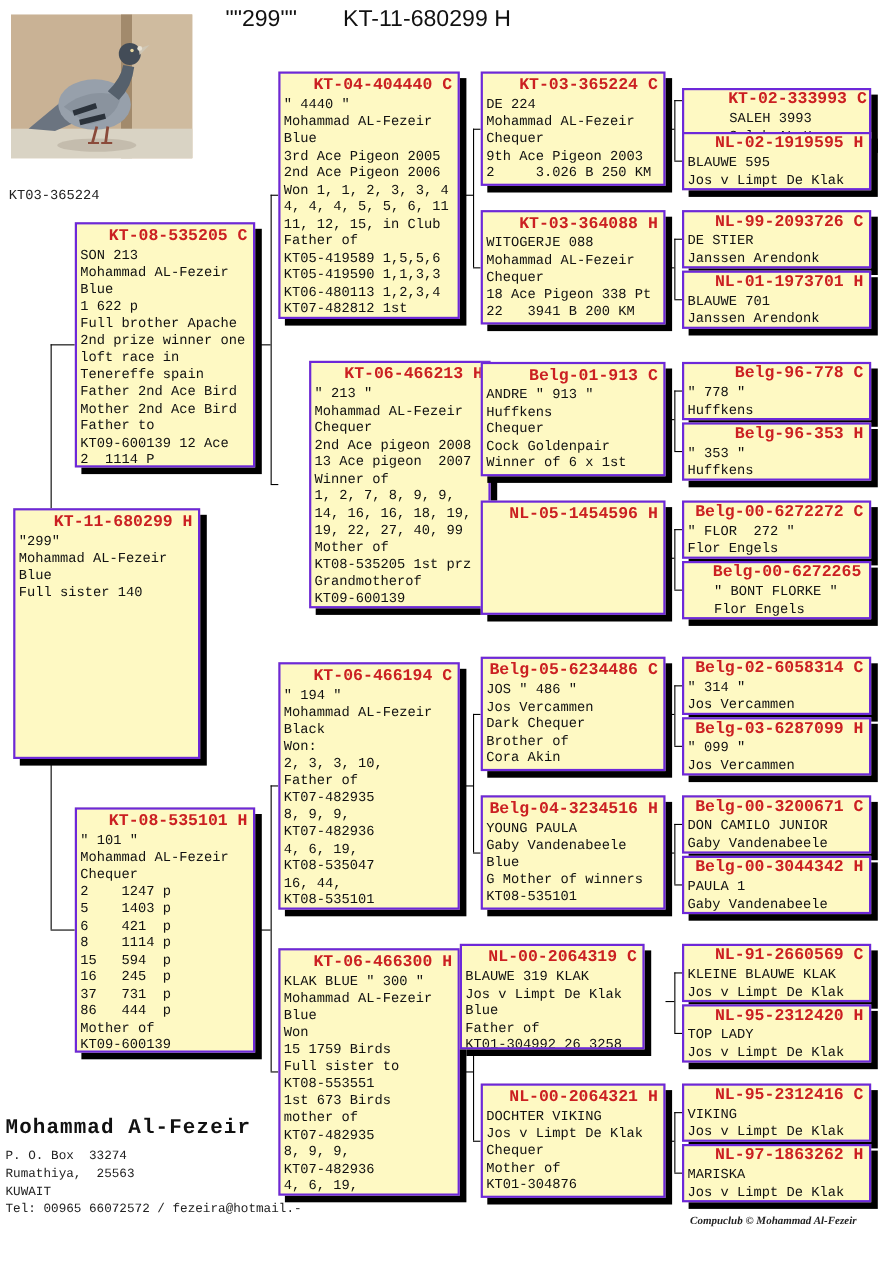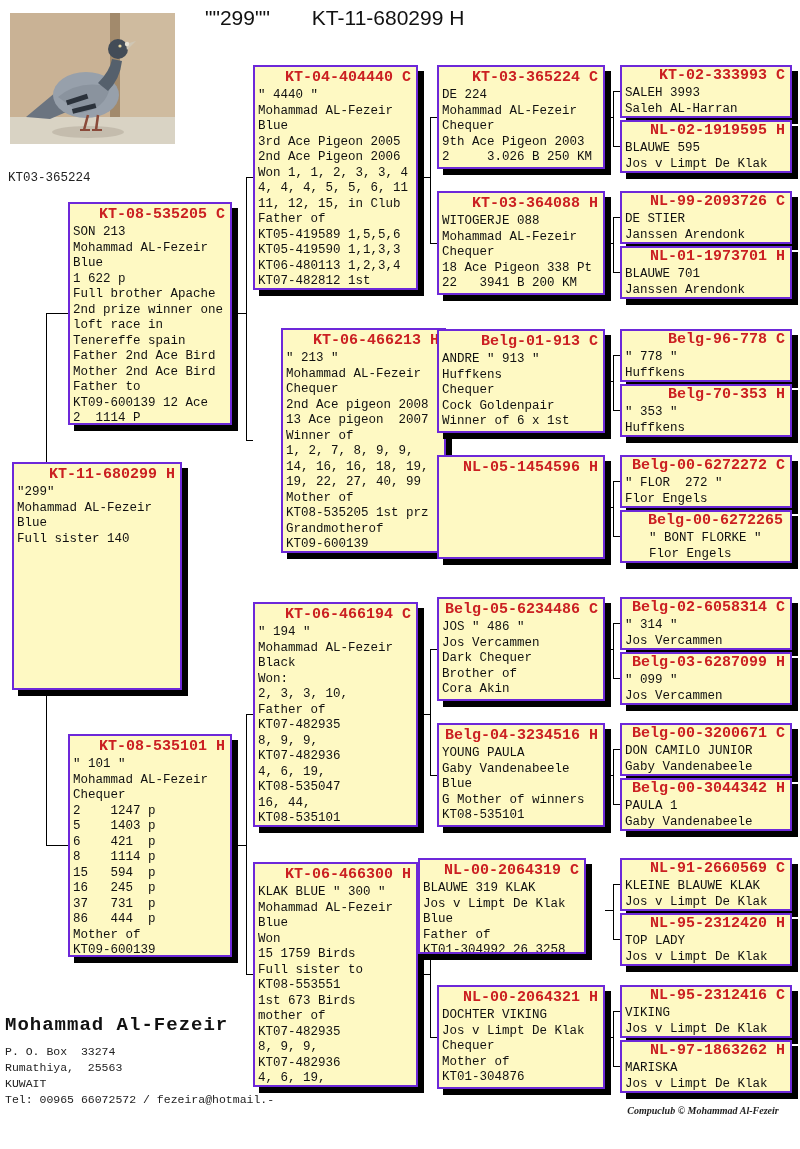--- a/index.html
+++ b/index.html
@@ -220,21 +220,21 @@
 </div>
 <div class="box" style="left:437px;top:985px;width:168px;height:104px;">
   <div class="box-header">NL-00-2064321 H</div>
   <div class="box-body">DOCHTER VIKING
 Jos v Limpt De Klak
 Chequer
 Mother of
 KT01-304876</div>
 </div>
 
-<div class="box sm" style="left:620px;top:65px;width:172px;height:53px;">
+<div class="box sm" style="left:620px;top:80px;width:172px;height:53px;padding-left:38px;">
   <div class="box-header">KT-02-333993 C</div>
   <div class="box-body">SALEH 3993
 Saleh AL-Harran</div>
 </div>
 <div class="box sm" style="left:620px;top:120px;width:172px;height:53px;">
   <div class="box-header">NL-02-1919595 H</div>
   <div class="box-body">BLAUWE 595
 Jos v Limpt De Klak</div>
 </div>
 <div class="box sm" style="left:620px;top:191px;width:172px;height:53px;">
@@ -246,21 +246,21 @@
   <div class="box-header">NL-01-1973701 H</div>
   <div class="box-body">BLAUWE 701
 Janssen Arendonk</div>
 </div>
 <div class="box sm" style="left:620px;top:329px;width:172px;height:53px;">
   <div class="box-header">Belg-96-778 C</div>
   <div class="box-body">" 778 "
 Huffkens</div>
 </div>
 <div class="box sm" style="left:620px;top:384px;width:172px;height:53px;">
-  <div class="box-header">Belg-70-353 H</div>
+  <div class="box-header">Belg-96-353 H</div>
   <div class="box-body">" 353 "
 Huffkens</div>
 </div>
 <div class="box sm" style="left:620px;top:455px;width:172px;height:53px;">
   <div class="box-header">Belg-00-6272272 C</div>
   <div class="box-body">" FLOR  272 "
 Flor Engels</div>
 </div>
 <div class="box sm" style="left:620px;top:510px;width:172px;height:53px;padding-left:24px;">
   <div class="box-header">Belg-00-6272265 H</div>

